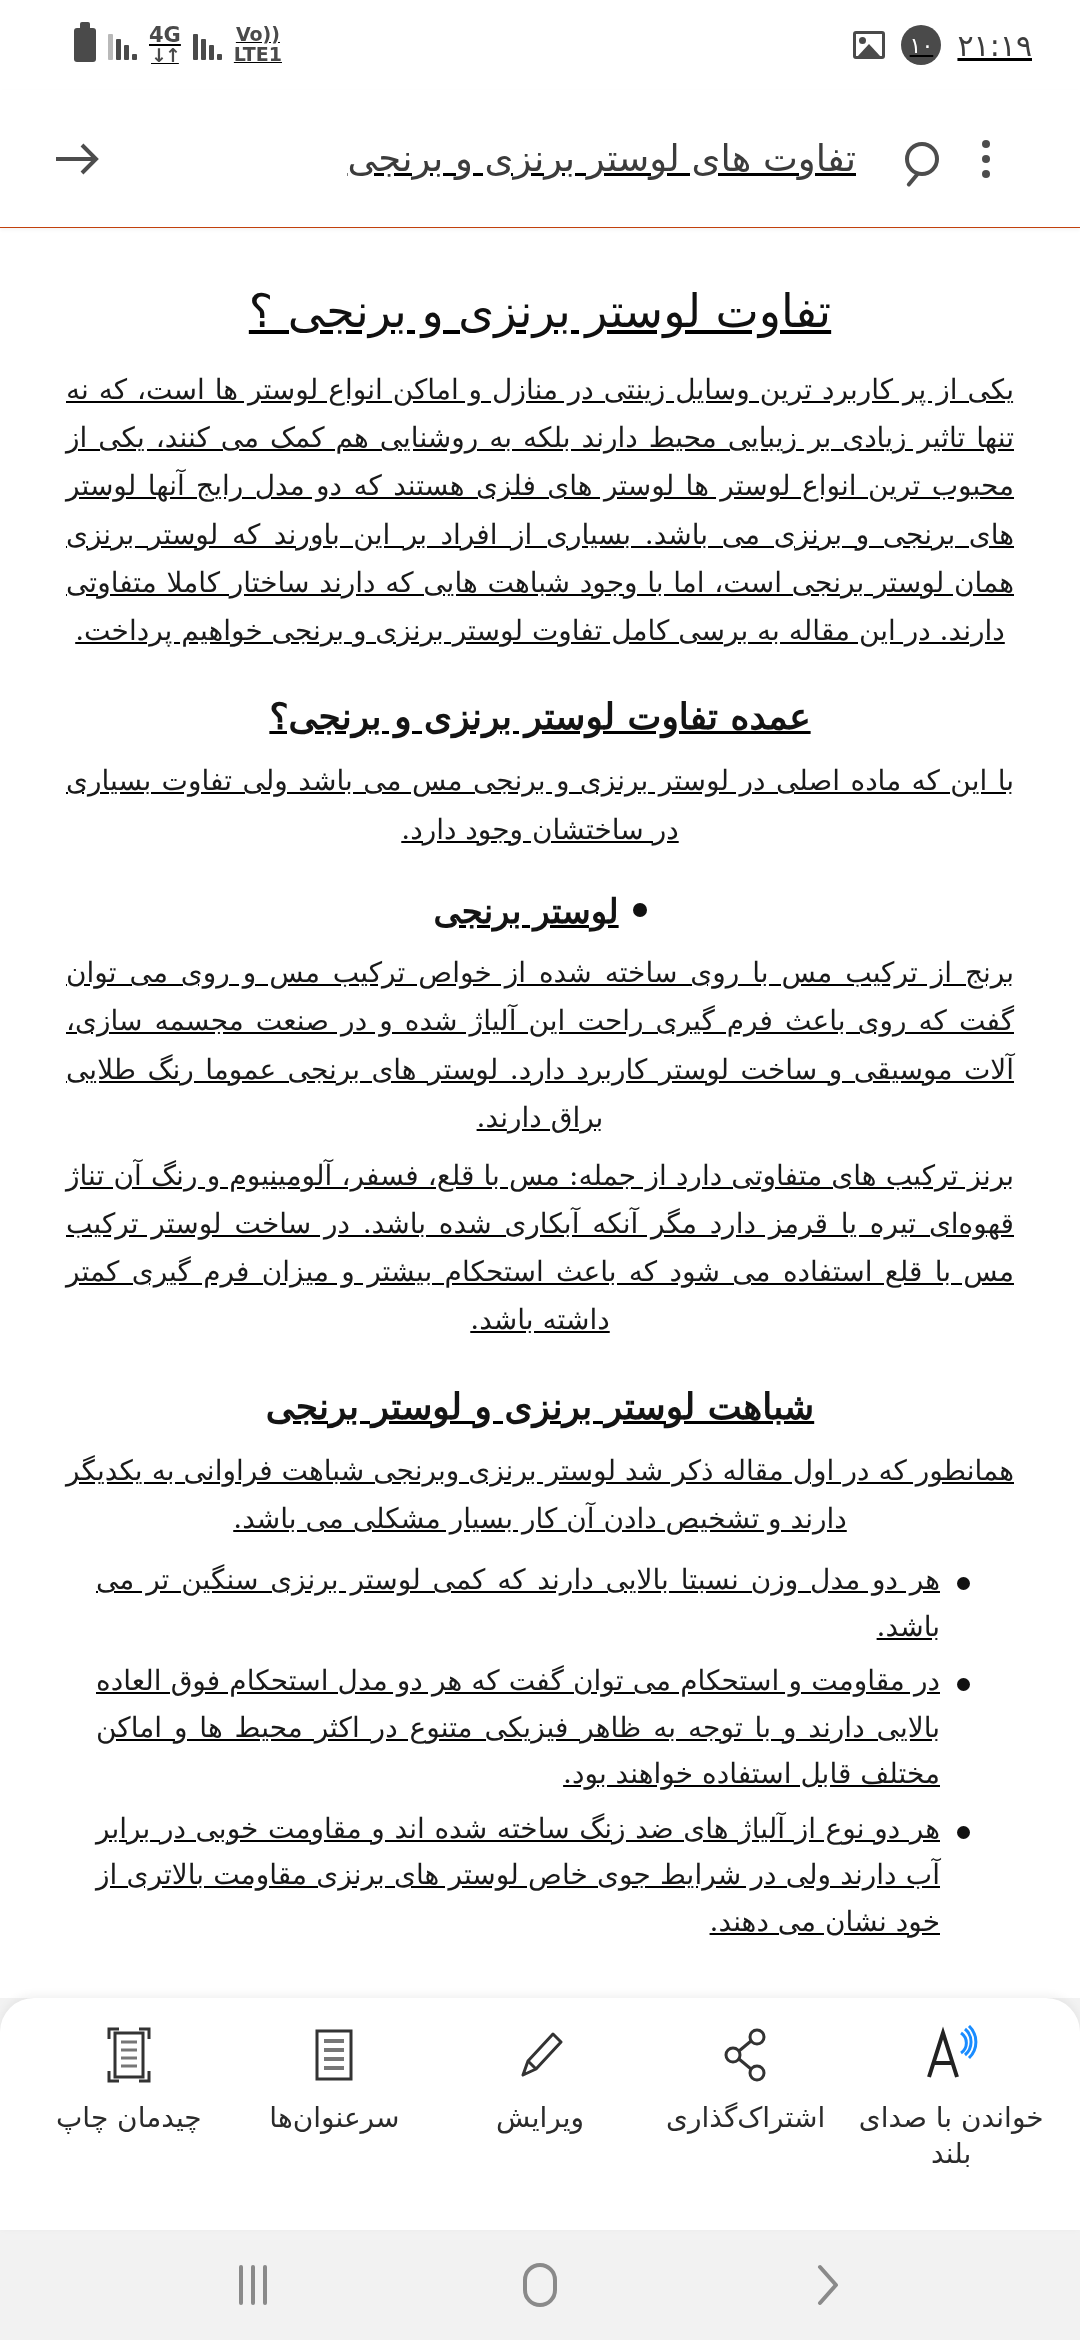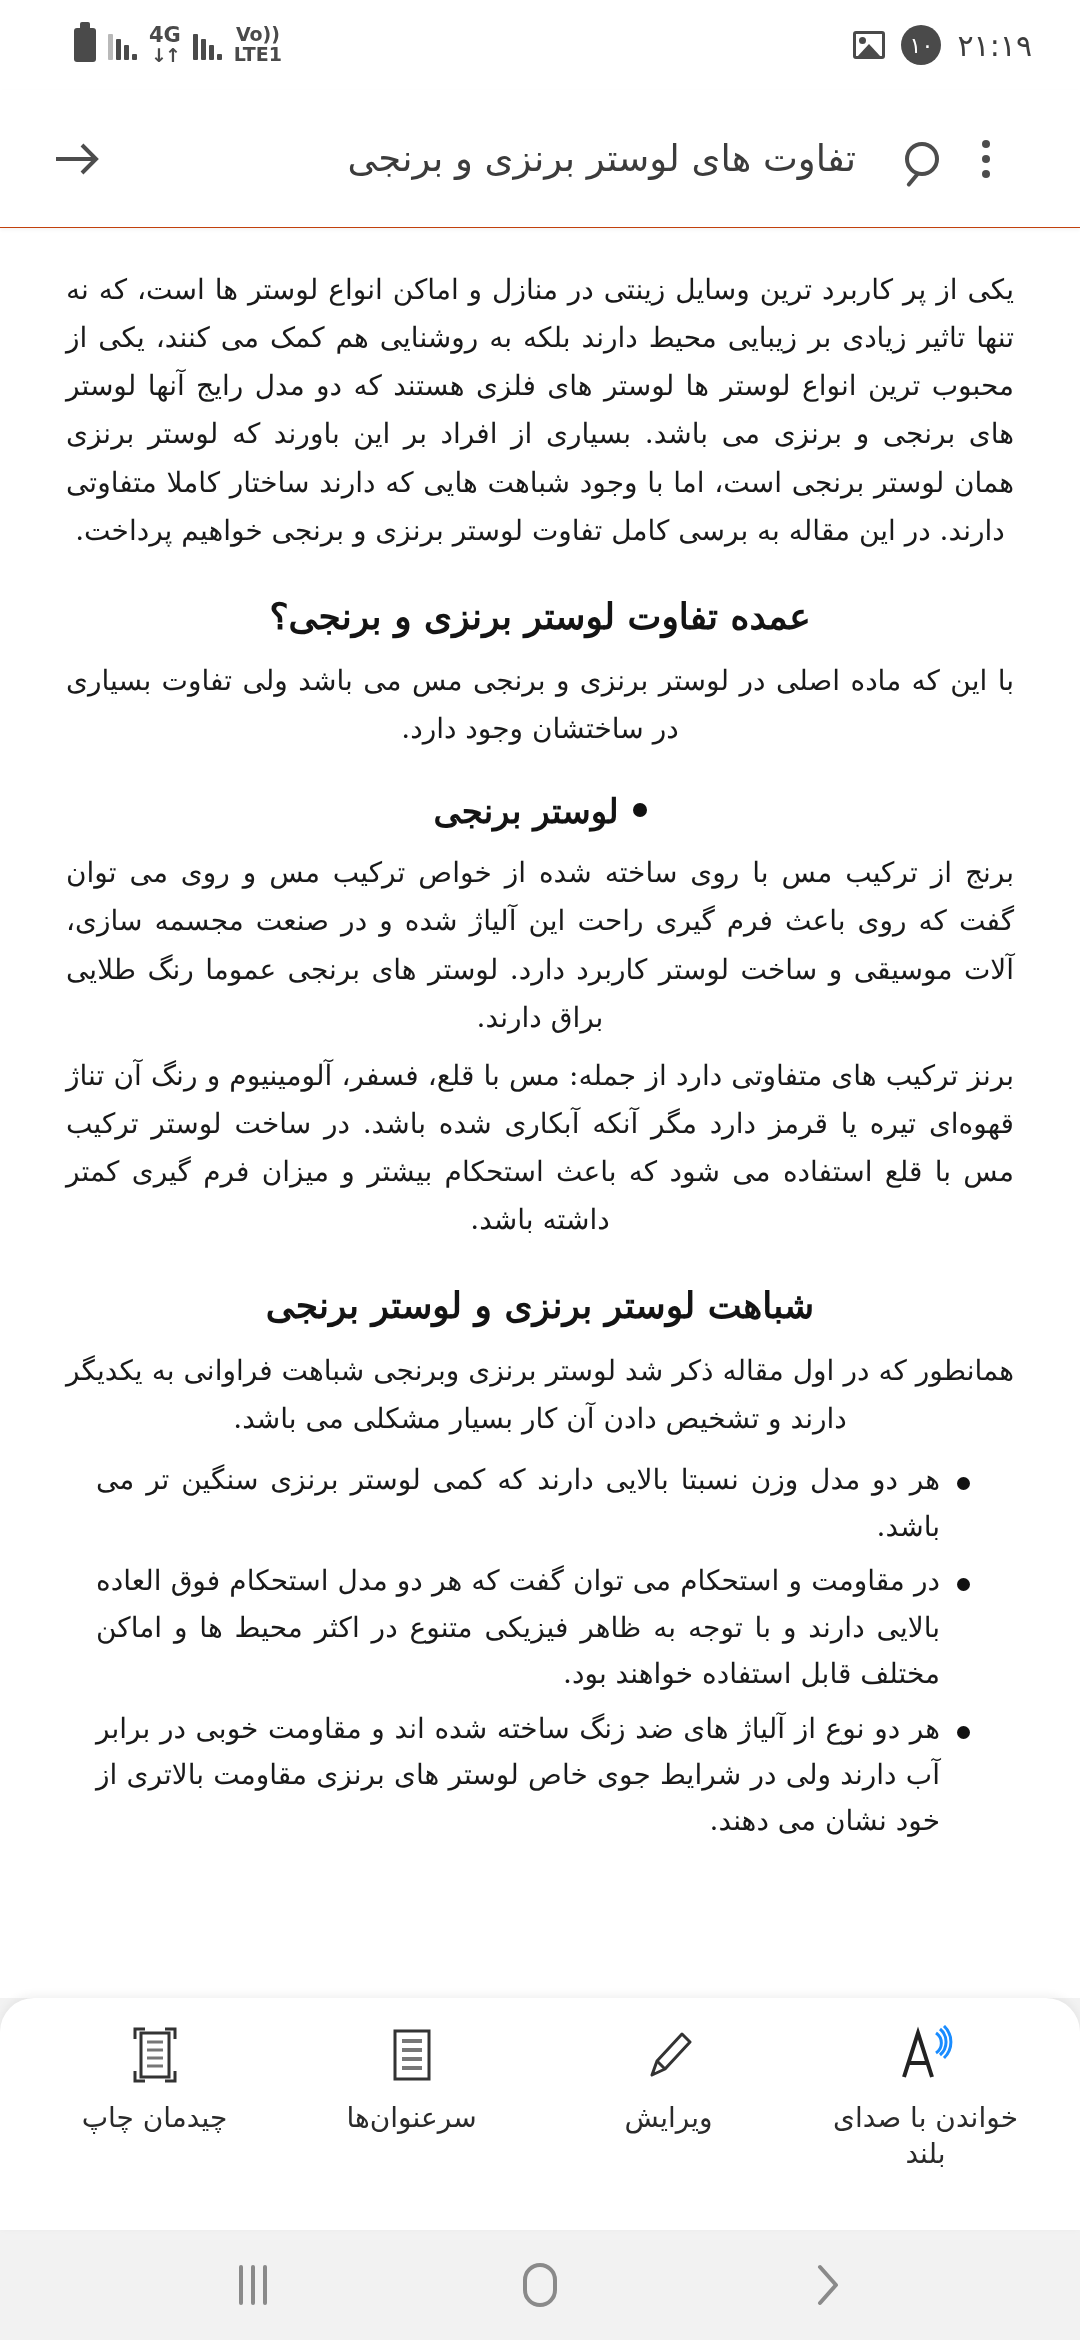--- a/index.html
+++ b/index.html
@@ -13,20 +13,21 @@
   }
 
   .phone {
     position: relative;
     width: 1080px;
     height: 2340px;
     background: #ffffff;
     display: flex;
     flex-direction: column;
     overflow: hidden;
+    text-decoration: underline;
   }
 
   
   .status-bar {
     height: 90px;
     flex: 0 0 90px;
     background: #ffffff;
     display: flex;
     align-items: center;
     justify-content: space-between;
@@ -412,20 +413,21 @@
       <svg width="56" height="56" viewBox="0 0 56 56">
         <line x1="8" y1="28" x2="48" y2="28" stroke="#4d4d4d" stroke-width="4"></line>
         <polyline points="34,14 48,28 34,42" fill="none" stroke="#4d4d4d" stroke-width="4"></polyline>
       </svg>
     </div>
   </div>
 
   <div class="doc-scroll">
     <div class="doc-page">
 
+      <h1 class="doc-h1">تفاوت لوستر برنزی و برنجی ؟</h1>
 
       <p class="doc-p">یکی از پر کاربرد ترین وسایل زینتی در منازل و اماکن انواع لوستر  ها است، که نه تنها تاثیر زیادی بر زیبایی محیط دارند بلکه به روشنایی هم کمک می کنند، یکی از محبوب ترین انواع لوستر  ها لوستر  های فلزی هستند که دو مدل رایج آنها لوستر  های برنجی و برنزی می باشد. بسیاری از افراد بر این باورند که لوستر برنزی همان لوستر برنجی است، اما با وجود شباهت هایی که دارند ساختار کاملا متفاوتی دارند. در این مقاله به برسی کامل  تفاوت لوستر برنزی و برنجی خواهیم پرداخت.</p>
 
       <h2 class="doc-h2">عمده تفاوت لوستر برنزی و برنجی؟</h2>
       <p class="doc-p">با این که ماده اصلی در لوستر برنزی و برنجی مس می باشد ولی تفاوت بسیاری در ساختشان وجود دارد.</p>
 
       <h3 class="doc-h3">
         <span class="b-dot"></span><span>لوستر برنجی</span>
       </h3>
       <p class="doc-p">برنج از ترکیب مس با روی ساخته شده از خواص ترکیب مس و روی می توان گفت که روی باعث فرم گیری راحت این آلیاژ شده و در صنعت مجسمه سازی، آلات موسیقی و ساخت لوستر کاربرد دارد. لوستر  های برنجی عموما رنگ طلایی براق دارند.</p>
@@ -481,20 +483,32 @@
       <div class="tool-item">
         <span class="tool-ico">
           <svg width="58" height="60" viewBox="0 0 58 60">
             <path d="M12 50 L17 36 L42 9 L50 17 L25 44 Z" fill="none" stroke="#333" stroke-width="3" stroke-linejoin="round"></path>
             <line x1="17" y1="36" x2="25" y2="44" stroke="#333" stroke-width="3"></line>
           </svg>
         </span>
         <span class="tool-label">ویرایش</span>
       </div>
 
+      <div class="tool-item">
+        <span class="tool-ico">
+          <svg width="58" height="60" viewBox="0 0 58 60">
+            <circle cx="40" cy="12" r="7" fill="none" stroke="#333" stroke-width="3"></circle>
+            <circle cx="16" cy="30" r="7" fill="none" stroke="#333" stroke-width="3"></circle>
+            <circle cx="40" cy="48" r="7" fill="none" stroke="#333" stroke-width="3"></circle>
+            <line x1="22" y1="26" x2="34" y2="16" stroke="#333" stroke-width="3"></line>
+            <line x1="22" y1="34" x2="34" y2="44" stroke="#333" stroke-width="3"></line>
+          </svg>
+        </span>
+        <span class="tool-label">اشتراک‌گذاری</span>
+      </div>
 
       <div class="tool-item">
         <span class="tool-ico">
           <svg width="64" height="60" viewBox="0 0 64 60">
             <path d="M10 52 L24 8 L38 52" fill="none" stroke="#222" stroke-width="4"></path>
             <line x1="16" y1="38" x2="32" y2="38" stroke="#222" stroke-width="4"></line>
             <path d="M42 8 A12 12 0 0 1 42 28" fill="none" stroke="#1a8cff" stroke-width="3"></path>
             <path d="M46 4 A17 17 0 0 1 46 30" fill="none" stroke="#1a8cff" stroke-width="3"></path>
             <path d="M50 1 A22 22 0 0 1 50 33" fill="none" stroke="#1a8cff" stroke-width="3"></path>
           </svg>

